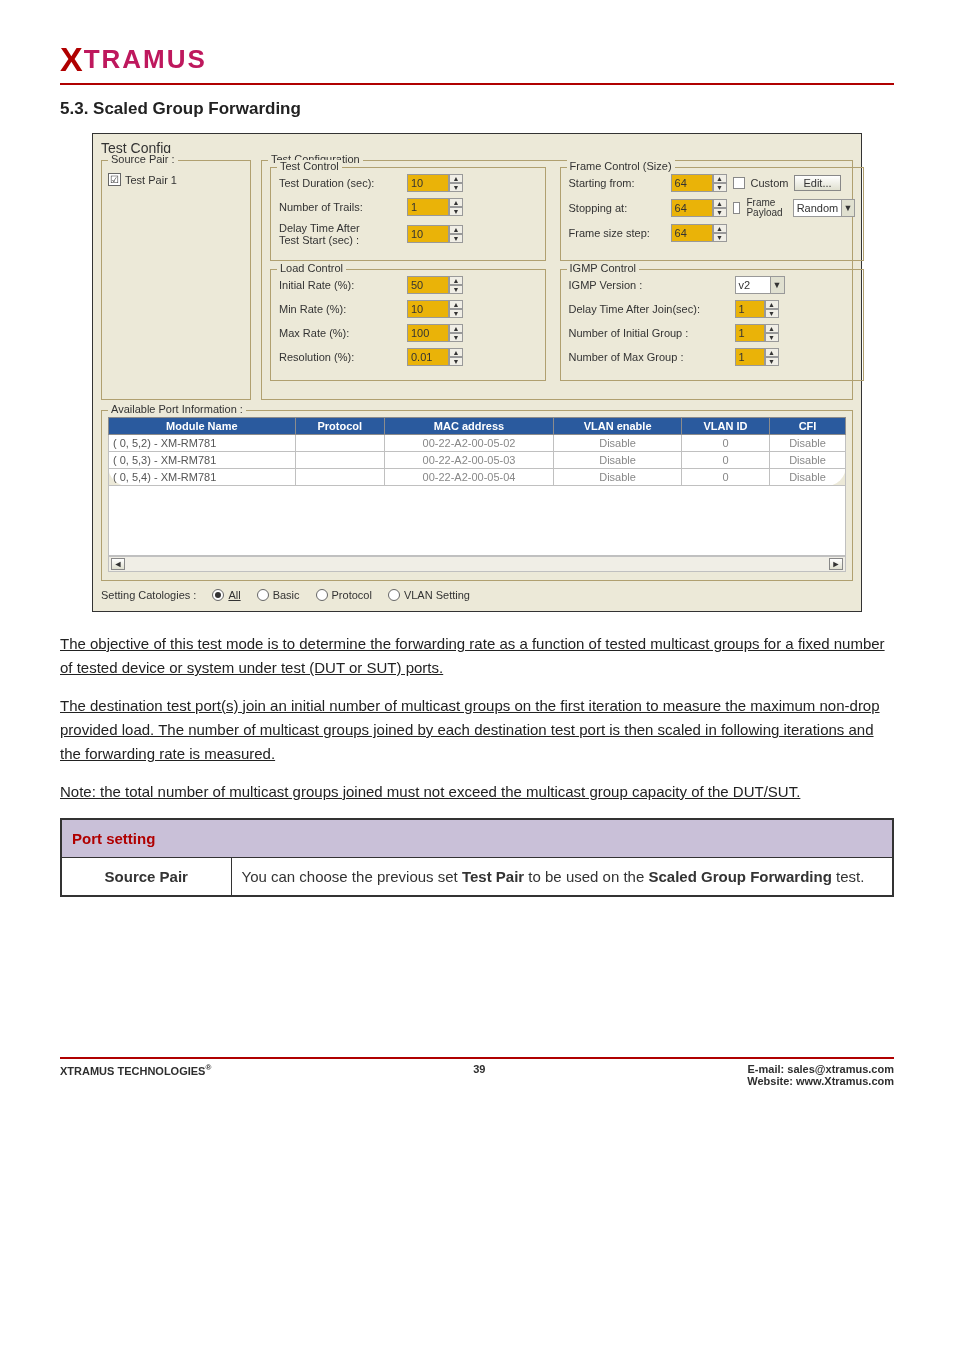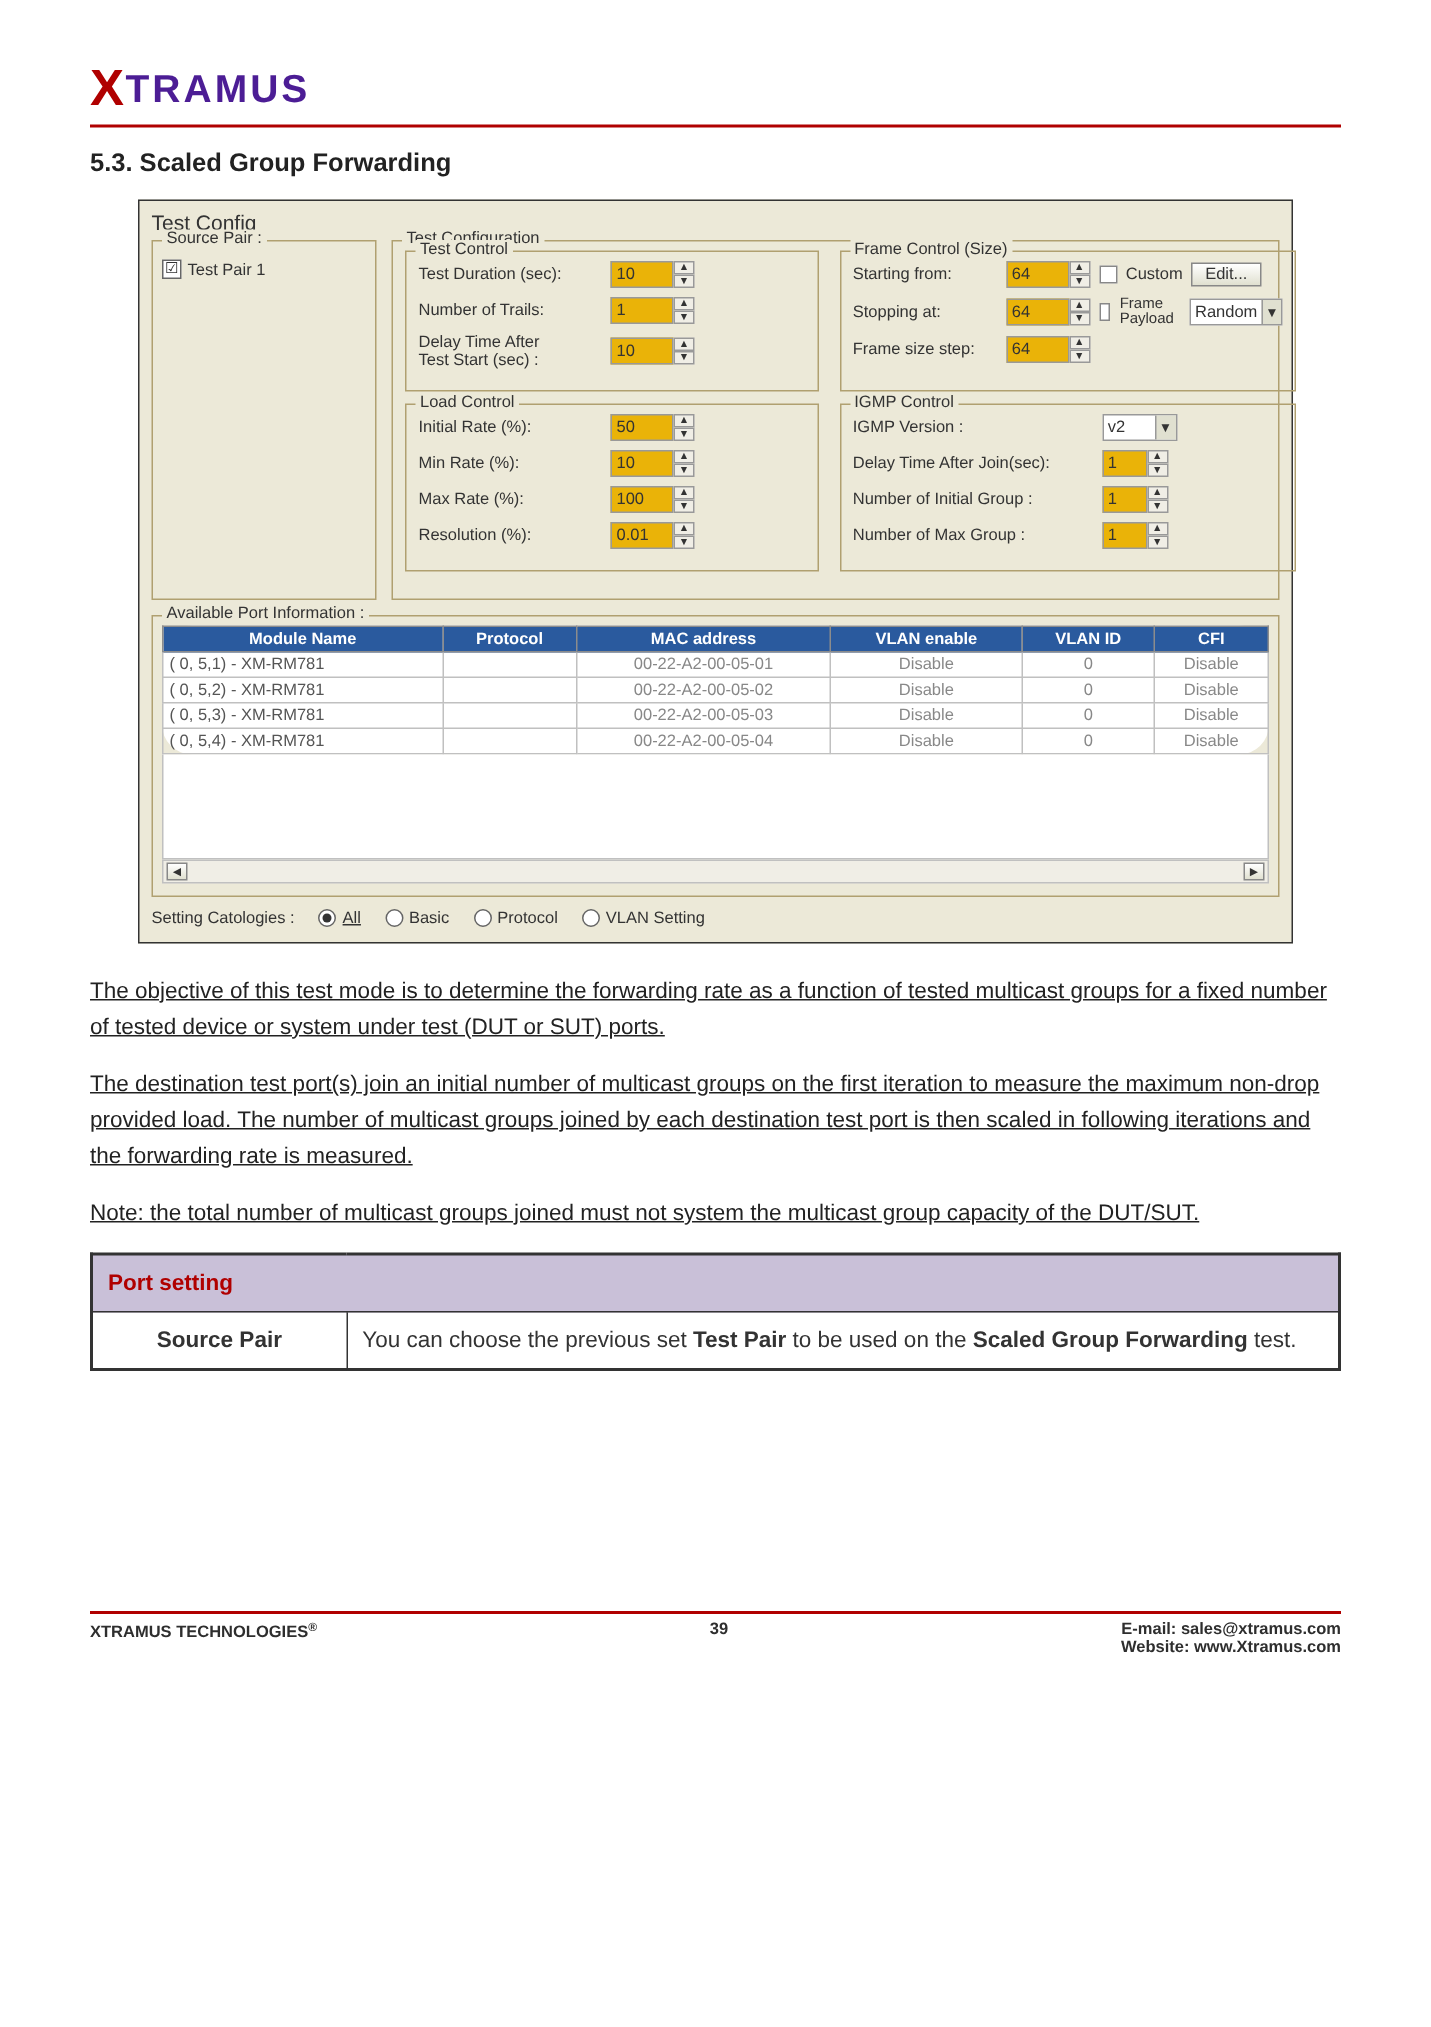--- a/index.html
+++ b/index.html
@@ -23,21 +23,21 @@
     margin-bottom: 14px;
   }
   .logo-x {
     color: #b00000;
     font-size: 34px;
     font-weight: 700;
     font-family: Arial, sans-serif;
     margin-right: 1px;
   }
   .logo-rest {
-    color: #4c1d95;
+    color: #be185d;
     font-size: 26px;
     font-weight: 700;
     letter-spacing: 2px;
   }
   .section-heading {
     font-size: 17px;
     font-weight: 700;
     color: #222;
     margin: 6px 0 14px 0;
   }
@@ -443,28 +443,20 @@
             <tr>
               <th>Module Name</th>
               <th>Protocol</th>
               <th>MAC address</th>
               <th>VLAN enable</th>
               <th>VLAN ID</th>
               <th>CFI</th>
             </tr>
           </thead>
           <tbody id="port-tbody">
-              <tr>
-                <td class="left">( 0, 5,1) - XM-RM781</td>
-                <td></td>
-                <td>00-22-A2-00-05-01</td>
-                <td>Disable</td>
-                <td>0</td>
-                <td>Disable</td>
-              </tr>
               <tr>
                 <td class="left">( 0, 5,2) - XM-RM781</td>
                 <td></td>
                 <td>00-22-A2-00-05-02</td>
                 <td>Disable</td>
                 <td>0</td>
                 <td>Disable</td>
               </tr>
               <tr>
                 <td class="left">( 0, 5,3) - XM-RM781</td>
@@ -510,21 +502,21 @@
         <span style="display:flex;align-items:center;gap:4px;">
           <span class="radio"></span>
           <span>VLAN Setting</span>
         </span>
       </div>
     </div>
   </div>
 
   <div class="body-para">The objective of this test mode is to determine the forwarding rate as a function of tested multicast groups for a fixed number of tested device or system under test (DUT or SUT) ports.</div>
   <div class="body-para">The destination test port(s) join an initial number of multicast groups on the first iteration to measure the maximum non-drop provided load. The number of multicast groups joined by each destination test port is then scaled in following iterations and the forwarding rate is measured.</div>
-  <div class="body-para">Note: the total number of multicast groups joined must not system the multicast group capacity of the DUT/SUT.</div>
+  <div class="body-para">Note: the total number of multicast groups joined must not exceed the multicast group capacity of the DUT/SUT.</div>
 
   <table class="ps-table">
     <tbody>
         <tr>
           <td class="ps-header" colspan="2">Port setting</td>
         </tr>
     <tr>
       <td class="cell-bold">Source Pair</td>
       <td>
         <span>You can choose the previous set </span><b>Test Pair</b><span> to be used on the </span><b>Scaled Group Forwarding</b><span> test.</span>

